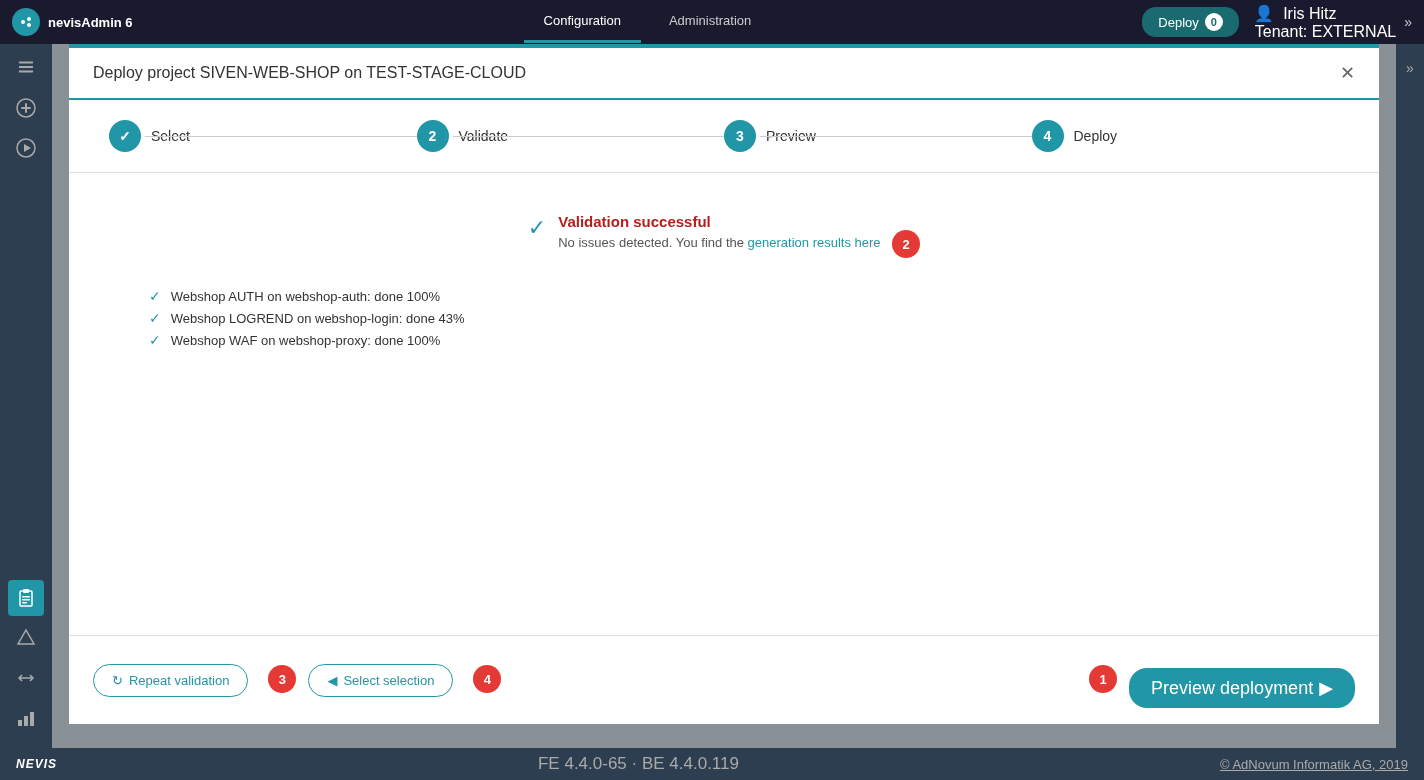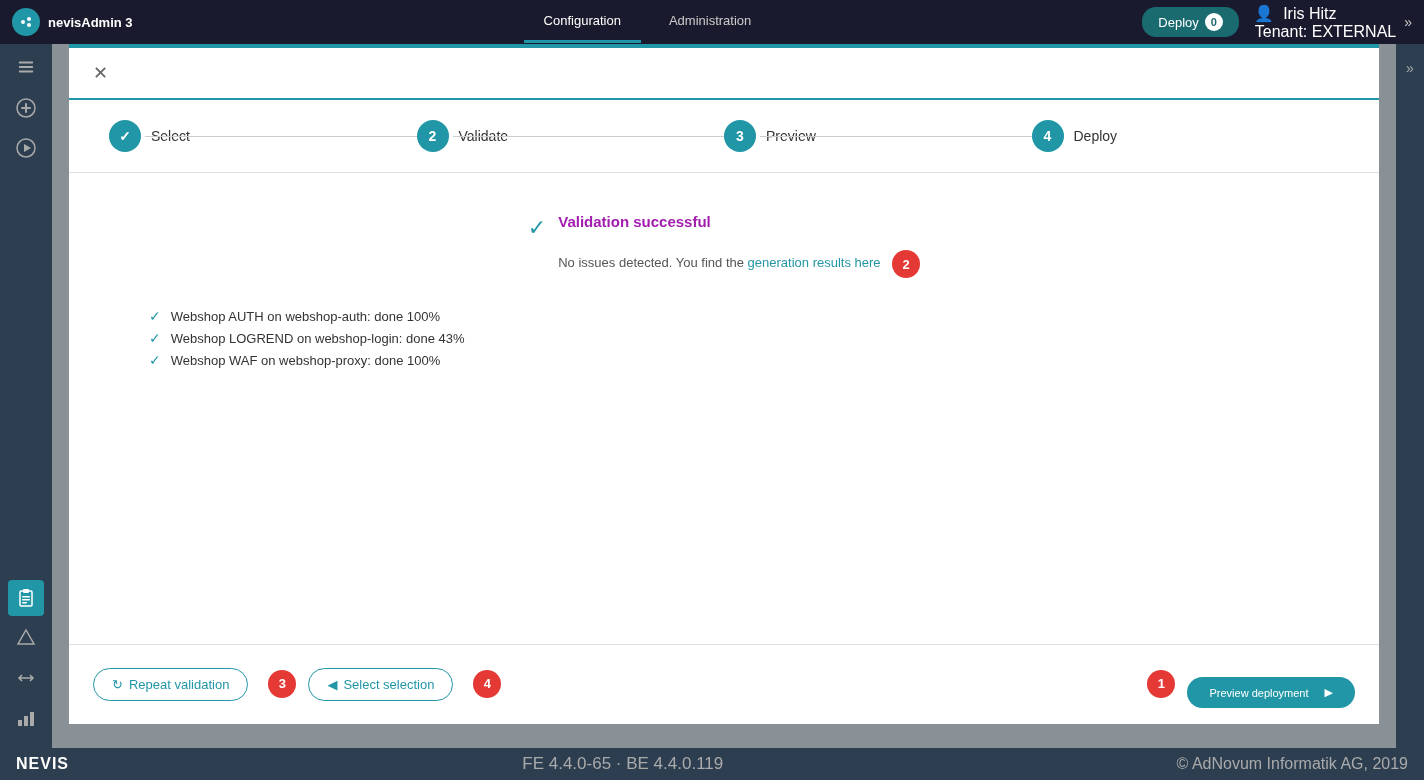--- a/index.html
+++ b/index.html
@@ -283,22 +283,22 @@
       justify-content: center;
     }
     .check-icon-large {
       color: #2196a6;
       font-size: 22px;
       margin-top: 2px;
     }
     .validation-text h3 {
       font-size: 15px;
       font-weight: 600;
-      color: #a21caf;
-      margin-bottom: 20px;
+      color: #b91c1c;
+      margin-bottom: 0;
     }
     .validation-text p {
       font-size: 13px;
       color: #555;
     }
     .link-teal {
       color: #2196a6;
       text-decoration: none;
       cursor: pointer;
     }
@@ -367,55 +367,57 @@
       align-items: center;
       gap: 6px;
     }
     .btn-primary {
       background: #2196a6;
       color: white;
       border: none;
       padding: 9px 22px;
       border-radius: 18px;
       cursor: pointer;
-      font-size: 11px;
-      display: flex;
-      align-items: center;
-      gap: 16px;
+      font-size: 18px;
+      display: flex;
+      align-items: center;
+      gap: 6px;
       font-weight: 500;
       margin-top: 16px;
     }
 
     
     .status-bar {
       position: absolute;
       bottom: 0;
       left: 0;
       right: 0;
       height: 32px;
       background: #2c3e50;
       display: flex;
       align-items: center;
       justify-content: space-between;
       padding: 0 16px;
       z-index: 100;
     }
     .status-bar-logo {
       color: white;
-      font-size: 16px;
+      font-size: 12px;
       font-weight: bold;
       letter-spacing: 1px;
+      font-style: italic;
     }
     .status-bar-version {
       color: #aaa;
       font-size: 17px;
     }
     .status-bar-copy {
       color: #aaa;
-      font-size: 16px;
+      font-size: 13px;
+      text-decoration: underline;
     }
 
     .step-badge {
       display: inline-flex;
       align-items: center;
       justify-content: center;
       width: 28px;
       height: 28px;
       background: #e53935;
       color: white;
@@ -433,21 +435,21 @@
 
 <div class="top-nav">
   <div class="top-nav-logo">
     <div class="logo-icon">
       <svg width="16" height="16" viewBox="0 0 16 16" fill="none">
         <circle cx="5" cy="8" r="2" fill="white"></circle>
         <circle cx="11" cy="5" r="2" fill="white"></circle>
         <circle cx="11" cy="11" r="2" fill="white"></circle>
       </svg>
     </div>
-    <span>nevisAdmin 3</span>
+    <span>nevisAdmin 6</span>
   </div>
   <div class="top-nav-tabs">
     <div class="top-nav-tab active">
       <span>Configuration</span>
     </div>
     <div class="top-nav-tab">
       <span>Administration</span>
     </div>
   </div>
   <button class="deploy-btn">
@@ -516,20 +518,21 @@
 <div class="right-sidebar">
   <span class="right-expand">»</span>
 </div>
 
 <div class="main-content">
 
   <div class="modal-overlay">
     <div class="modal">
 
       <div class="modal-header">
+        <span class="modal-title">Deploy project SIVEN-WEB-SHOP on TEST-STAGE-CLOUD</span>
         <button class="modal-close">✕</button>
       </div>
 
       <div class="step-wizard">
 
         <div class="step">
           <div class="step-circle completed">✓</div>
           <span class="step-label">Select</span>
         </div>
 

